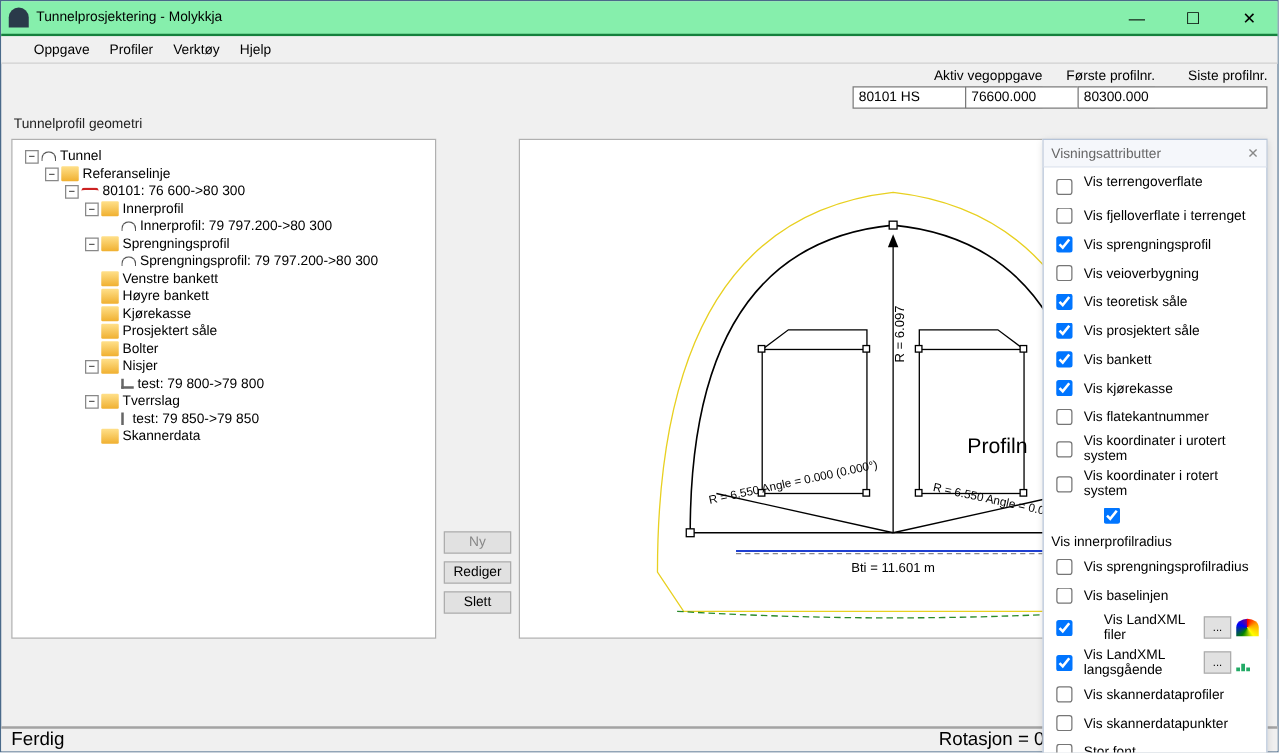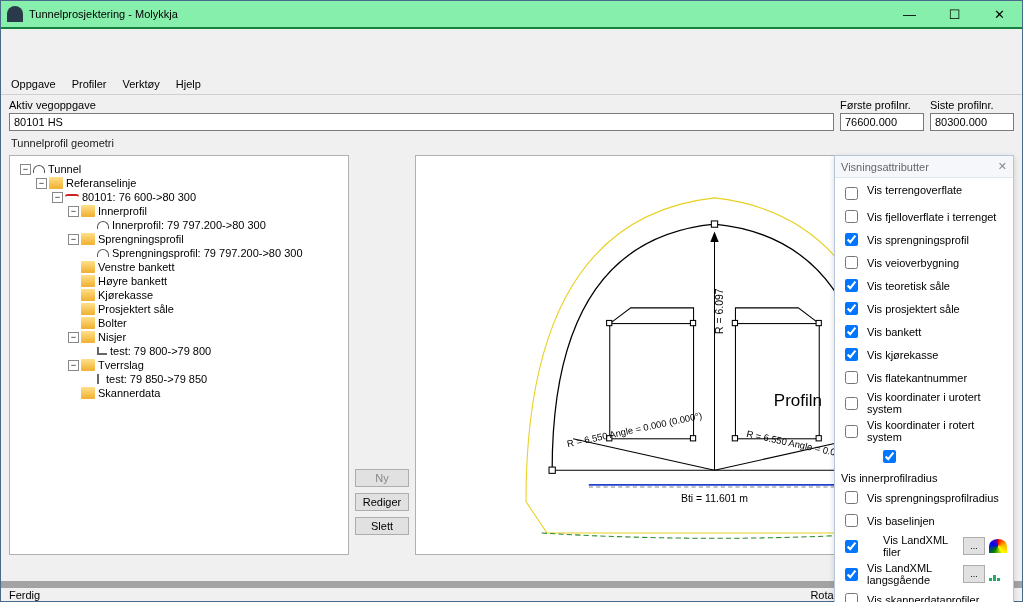--- a/index.html
+++ b/index.html
@@ -3,24 +3,24 @@
 <meta charset="utf-8">
 <style>
   * { box-sizing: border-box; }
   html, body { margin: 0; padding: 0; font-family: "Segoe UI", Tahoma, sans-serif; font-size: 11px; color: #000; background: #fff; }
   .window { width: 1023px; height: 602px; border: 1px solid #4a6a8a; display: flex; flex-direction: column; background: #f0f0f0; }
   .titlebar { height: 28px; display: flex; align-items: center; background: #86efac; border-bottom: 2px solid #15803d; }
   .titlebar .app-icon { width: 16px; height: 16px; margin: 0 6px; background: #2a3a4a; border-radius: 50% 50% 0 0; }
   .titlebar .title { flex: 1; }
   .win-btns { display: flex; }
   .win-btns div { width: 45px; height: 28px; display: flex; align-items: center; justify-content: center; font-size: 13px; }
-  .menubar { height: 22px; background: #f0f0f0; display: flex; align-items: center; padding: 0 2px; border-bottom: 1px solid #d0d0d0; margin-top: 44px; }
+  .menubar { height: 22px; background: #f0f0f0; display: flex; align-items: center; padding: 0 18px; border-bottom: 1px solid #d0d0d0; }
   .menubar span { padding: 2px 8px; }
   .top-fields { padding: 4px 8px 6px 8px; display: flex; align-items: flex-end; gap: 6px; }
-  .field-group { display: flex; flex-direction: column; }
+  .field-group { display: flex; flex-direction: column; align-items: flex-end; }
   .field-group label { font-size: 11px; margin-bottom: 2px; }
   .field-group input { border: 1px solid #7a7a7a; background: #fff; padding: 2px 4px; font-family: inherit; font-size: 11px; }
   .group-label { padding: 0px 10px; font-size: 11px; color: #222; }
   .main-area { flex: 1; display: flex; padding: 6px 8px; gap: 6px; position: relative; }
   .tree-panel { width: 340px; border: 1px solid #b0b0b0; background: #fff; padding: 6px 4px; overflow: auto; height: 400px; }
   .tree ul { list-style: none; margin: 0; padding-left: 16px; }
   .tree { padding-left: 4px; }
   .tree li { padding: 1px 0; white-space: nowrap; display: flex; align-items: center; }
   .exp { display: inline-flex; width: 11px; height: 11px; border: 1px solid #888; align-items: center; justify-content: center; font-size: 9px; line-height: 1; margin-right: 2px; cursor: pointer; }
   .node-icon { display:inline-block; width:14px; height:12px; margin-right:3px; }
@@ -38,21 +38,21 @@
   .attr-panel .hdr .x { margin-left:auto; cursor:pointer; color:#888; }
   .attr-body { padding:4px 6px 6px 6px; }
   .attr-body label { display:flex; align-items:center; gap:6px; padding:2px 0; font-size:11px; }
   .attr-body label.extras { justify-content:space-between; }
   .attr-body .right-icons { display:flex; gap:4px; align-items:center; }
   .btn-ellipsis { width:22px; height:18px; border:1px solid #adadad; background:#e1e1e1; font-size:9px; display:flex; align-items:center; justify-content:center; }
   .mini-icon { width:18px; height:14px; }
   .rainbow { background: conic-gradient(red,orange,yellow,green,blue,purple); border-radius:50% 50% 0 0; }
   .dots { display:flex; gap:1px; align-items:end; }
   .dots span{ width:3px;height:3px;background:#2a6; }
-  .statusbar { height:20px; border-top:7px solid #a3a3a3; display:flex; align-items:center; padding:0 8px; font-size:11px; gap:40px; background:#f0f0f0; }
+  .statusbar { height:20px; border-top:2px solid #a3a3a3; display:flex; align-items:flex-start; padding:0 8px; font-size:15px; gap:40px; background:#f0f0f0; }
   .statusbar .spacer { flex:1; }
 </style>
 </head>
 <body>
 
 <div class="window">
   <div class="titlebar">
     <div class="app-icon"></div>
     <div class="title">Tunnelprosjektering - Molykkja</div>
     <div class="win-btns">

